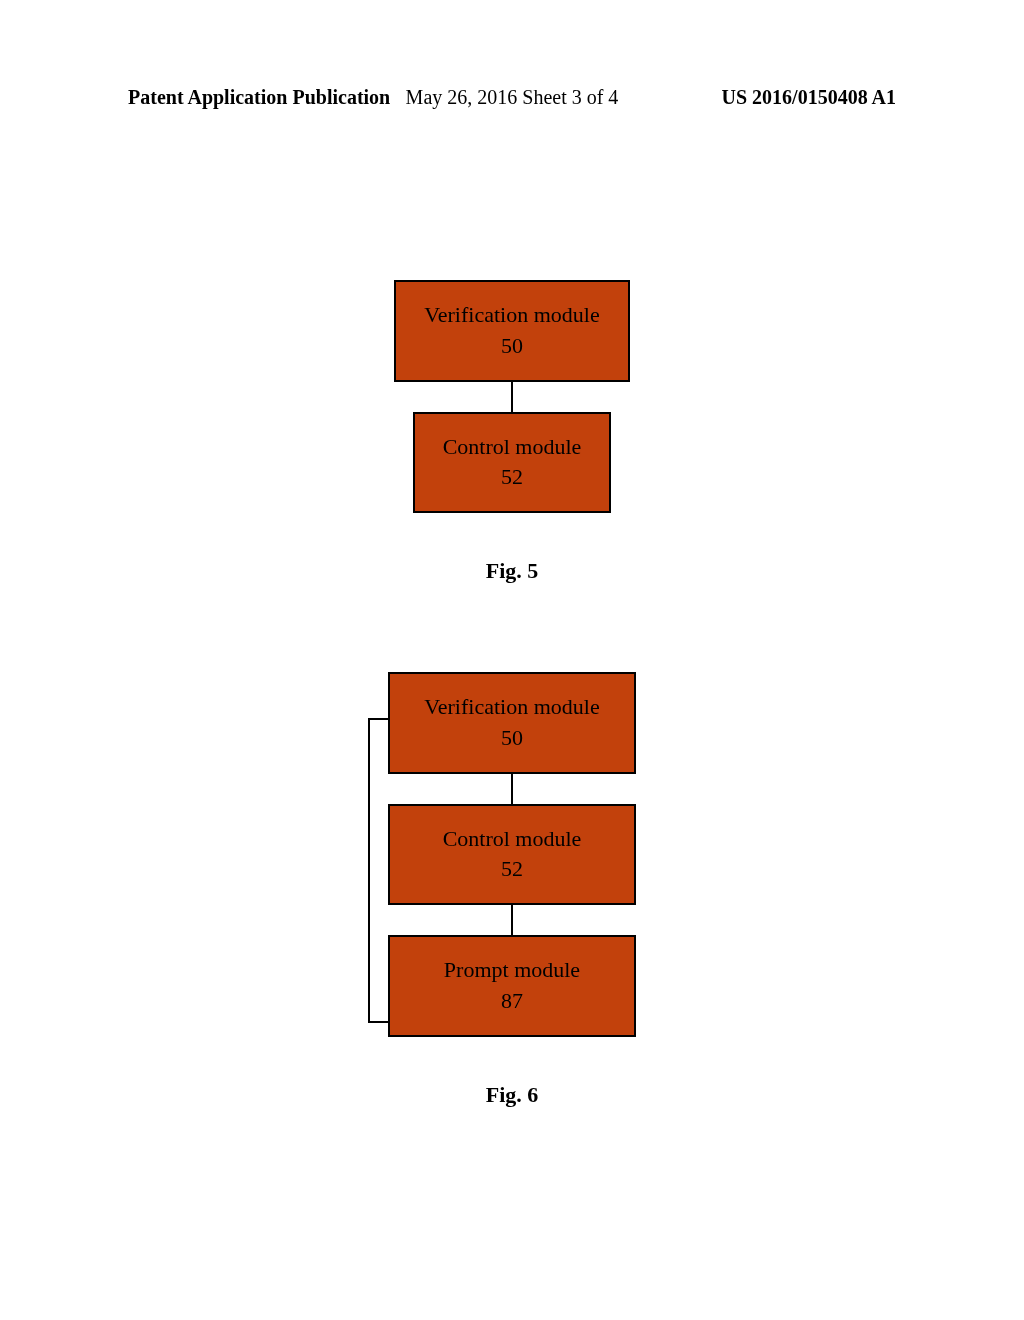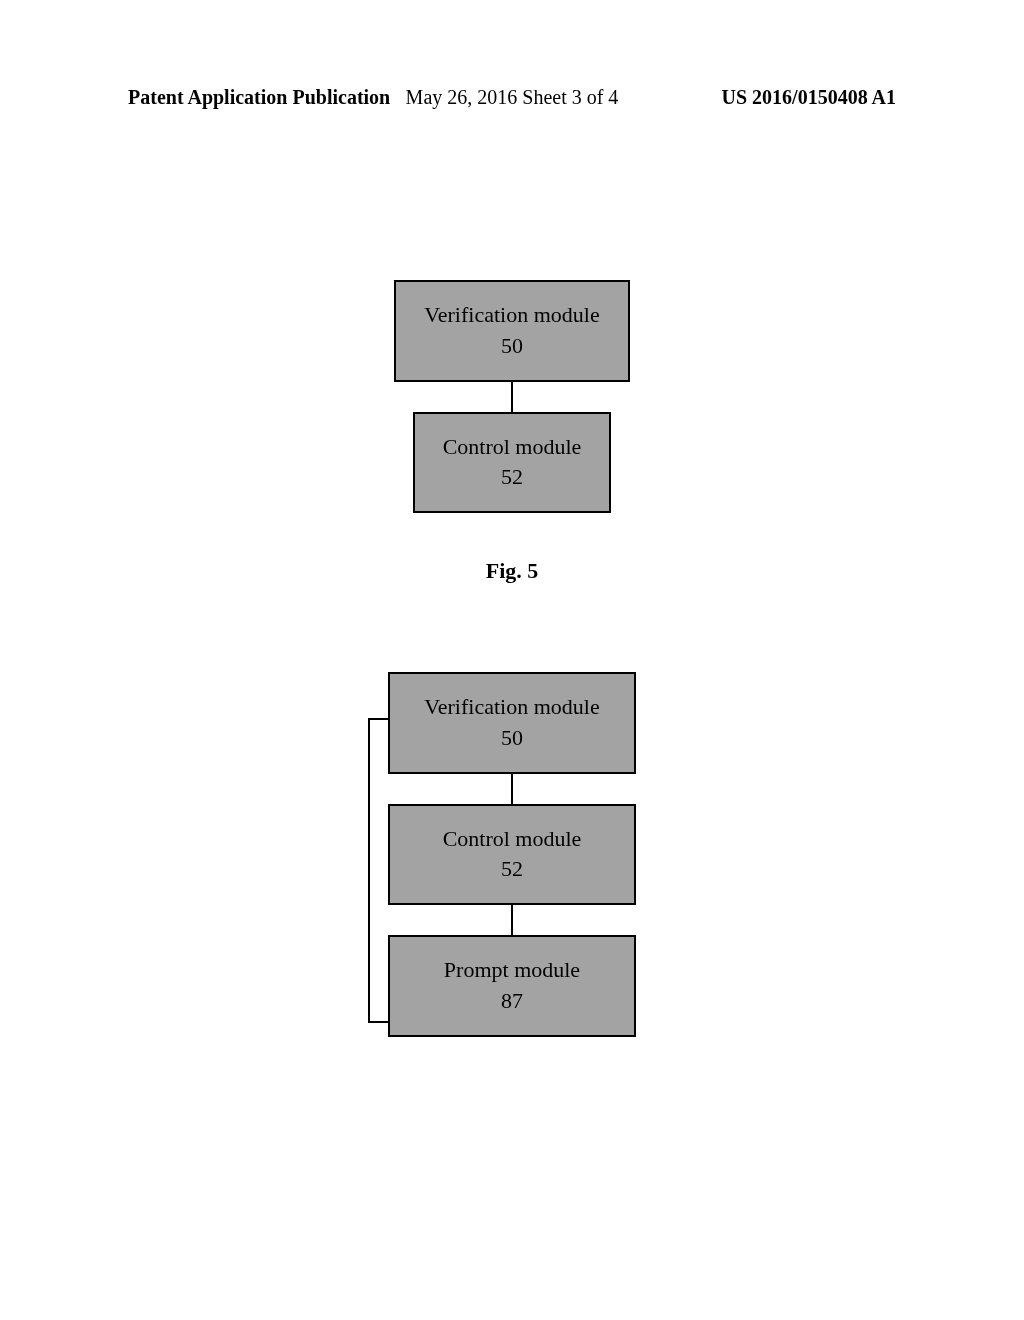--- a/index.html
+++ b/index.html
@@ -50,21 +50,21 @@
       left: 0;
       width: 100%;
     }
     .block {
       display: inline-block;
       border: 2px solid #000;
       padding: 18px 28px;
       font-size: 22px;
       text-align: center;
       line-height: 1.4;
-      background: #a3a3a3;
+      background: #c2410c;
     }
     .block-ref {
     }
     .connector-v {
       width: 2px;
       background: #000;
       margin: 0 auto;
     }
     .connector-v.short { height: 30px; }
     .figure-label {
@@ -133,13 +133,14 @@
       </div>
     </div>
     <div class="connector-v short"></div>
     <div>
       <div class="block" style="min-width:248px;">
         <span>Prompt module</span><br>
         <span class="block-ref">87</span>
       </div>
     </div>
   </div>
+  <div class="figure-label">Fig. 6</div>
 </div>
 
 </body></html>

